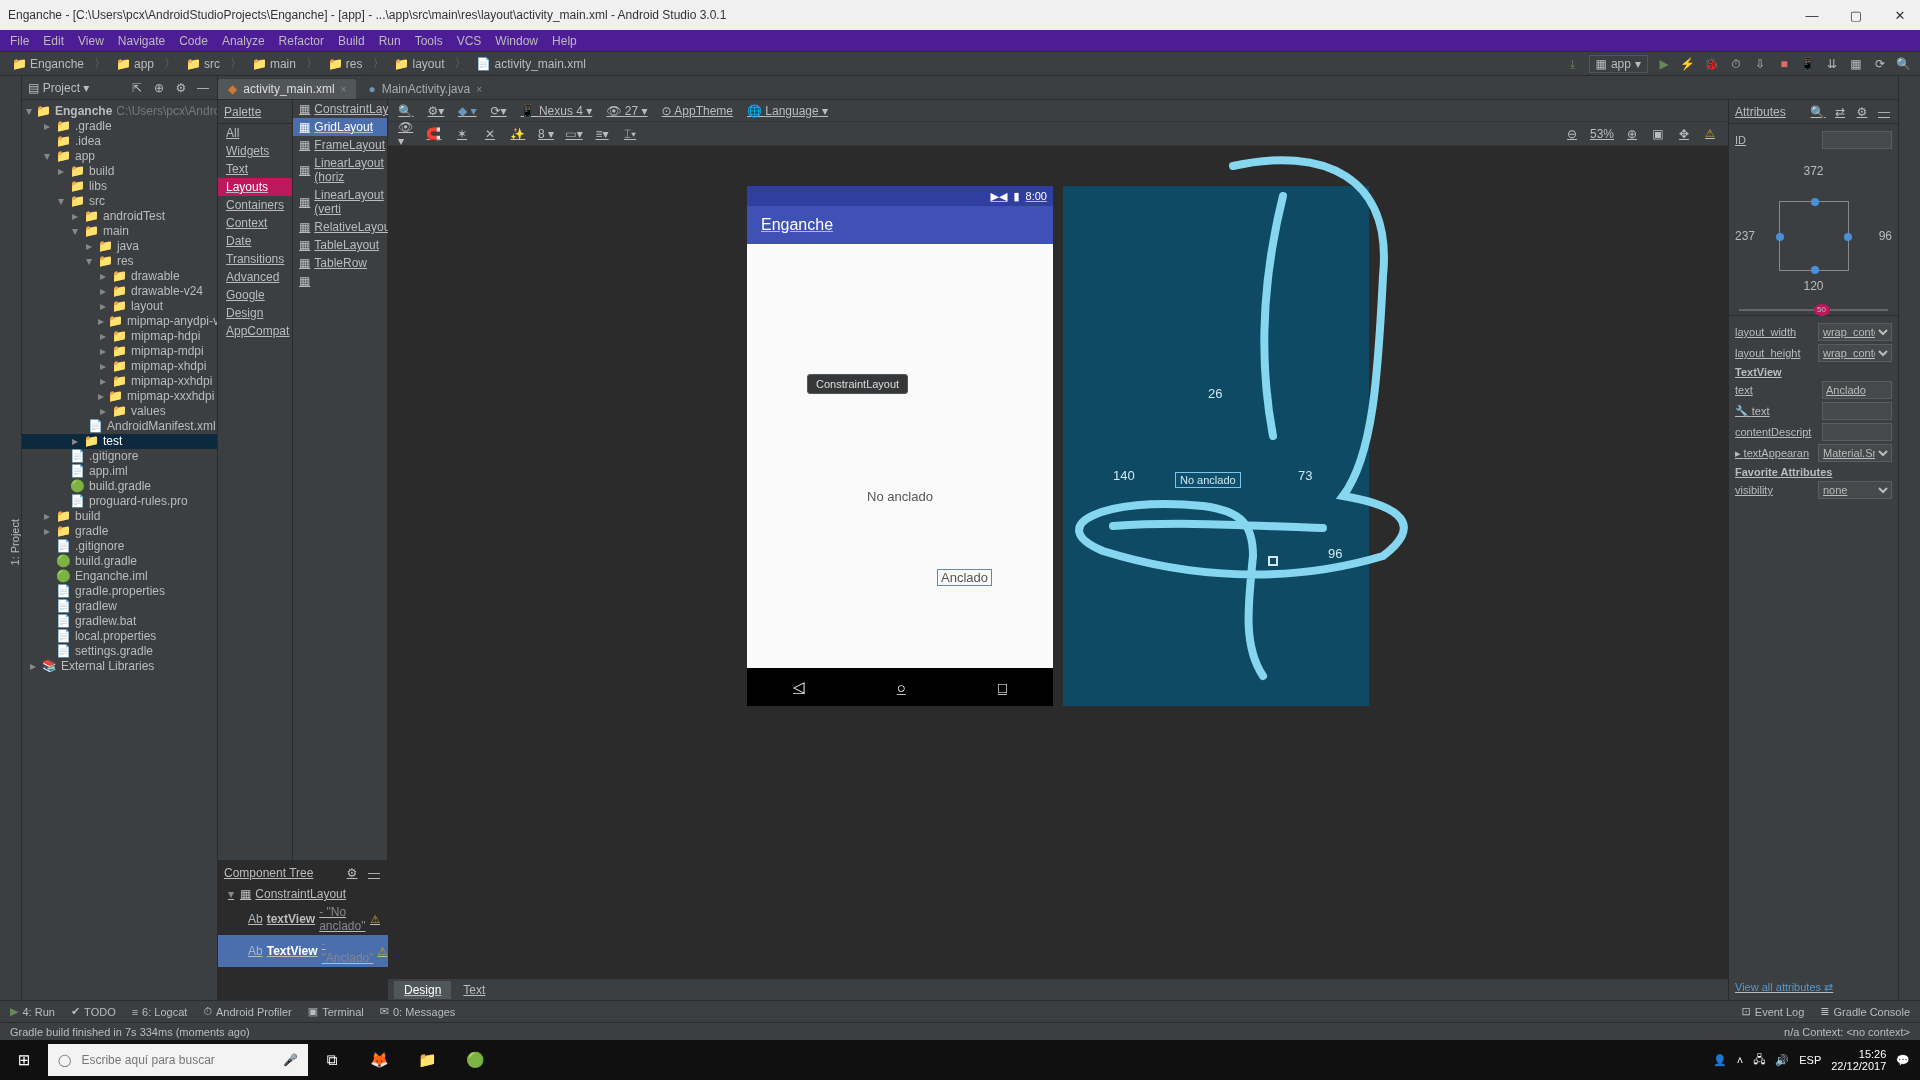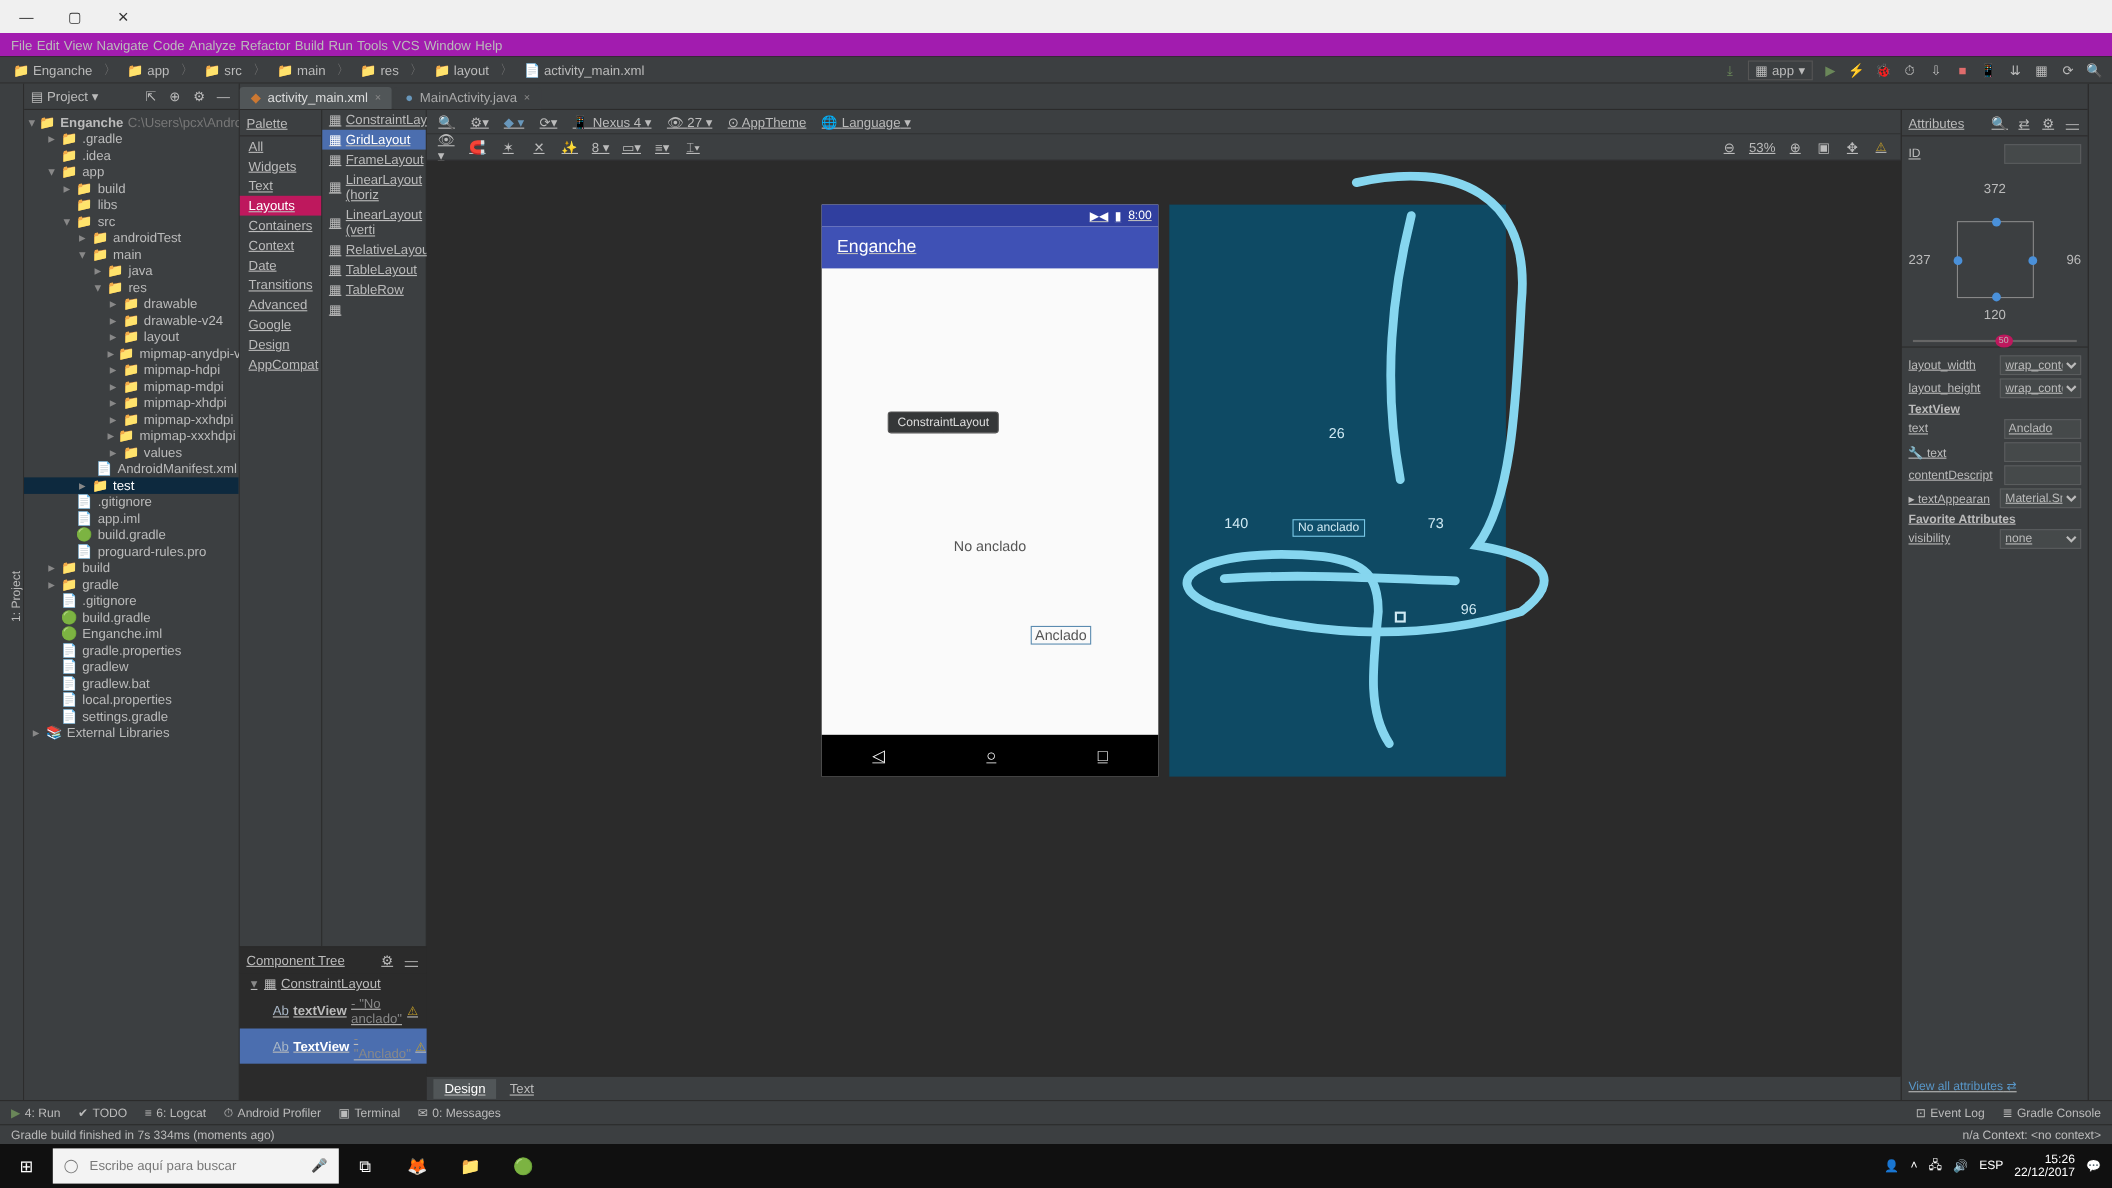--- a/index.html
+++ b/index.html
@@ -1,20 +1,20 @@
 <!DOCTYPE html>
 <html><head>
 <meta charset="utf-8">
 <style>
 * { margin:0; padding:0; box-sizing:border-box; font-family:"Segoe UI",Arial,sans-serif; }
 body { background:#3c3f41; color:#bbb; font-size:12px; width:1920px; height:1080px; overflow:hidden; position:relative; }
 .titlebar { height:30px; background:#f0f0f0; color:#333; display:flex; align-items:center; justify-content:space-between; padding:0 4px 0 8px; }
 .titlebar .ticons { display:flex; gap:12px; }
 .titlebar .ticons span { width:32px; text-align:center; font-size:13px; }
-.menubar { height:22px; background:#a21caf; display:flex; align-items:center; gap:4px; padding:0 10px; border-bottom:1px solid #2b2b2b; }
+.menubar { height:22px; background:#4c1d95; display:flex; align-items:center; gap:14px; padding:0 10px; border-bottom:1px solid #2b2b2b; }
 .menubar span { color:#bbb; cursor:default; }
 .navbar { height:24px; background:#3c3f41; display:flex; align-items:center; justify-content:space-between; padding:0 8px; border-bottom:1px solid #2b2b2b; }
 .crumb { display:flex; align-items:center; gap:6px; }
 .crumb .fold { display:inline-flex; align-items:center; gap:3px; padding:1px 4px; }
 .crumb .sep { color:#777; }
 .tb-right { display:flex; align-items:center; gap:8px; }
 .ic { width:16px; height:16px; display:inline-flex; align-items:center; justify-content:center; font-size:12px; }
 .green { color:#6a8759; } .orange{color:#cc7832;} .red{color:#e06c6c;} .blue{color:#6897bb;}
 .toolwin { display:flex; height:calc(1080px - 30px - 22px - 24px - 22px - 18px - 40px); }
 .leftgutter { width:22px; background:#3c3f41; border-right:1px solid #2b2b2b; writing-mode:vertical-rl; text-orientation:mixed; display:flex; flex-direction:column; align-items:center; gap:20px; padding-top:8px; font-size:11px; }
@@ -82,20 +82,21 @@
 .tray .clk { text-align:right; line-height:12px; }
 .rightgutter { width:22px; background:#3c3f41; border-left:1px solid #2b2b2b; }
 .tooltip{position:absolute;background:#353738;color:#ddd;border:1px solid #555;border-radius:3px;padding:3px 8px;font-size:11px;}
 .tooltip:after{content:"";position:absolute;left:50%;bottom:-5px;margin-left:-5px;border:5px solid transparent;border-top-color:#353738;}
 .warn{color:#c9a227;font-size:11px;}
 </style>
 </head>
 <body>
 
 <div class="titlebar">
+  <span>Enganche - [C:\Users\pcx\AndroidStudioProjects\Enganche] - [app] - ...\app\src\main\res\layout\activity_main.xml - Android Studio 3.0.1</span>
   <div class="ticons">
     <span>—</span>
     <span>▢</span>
     <span>✕</span>
   </div>
 </div>
 
 <div class="menubar">
   <span>File</span>
   <span>Edit</span>

